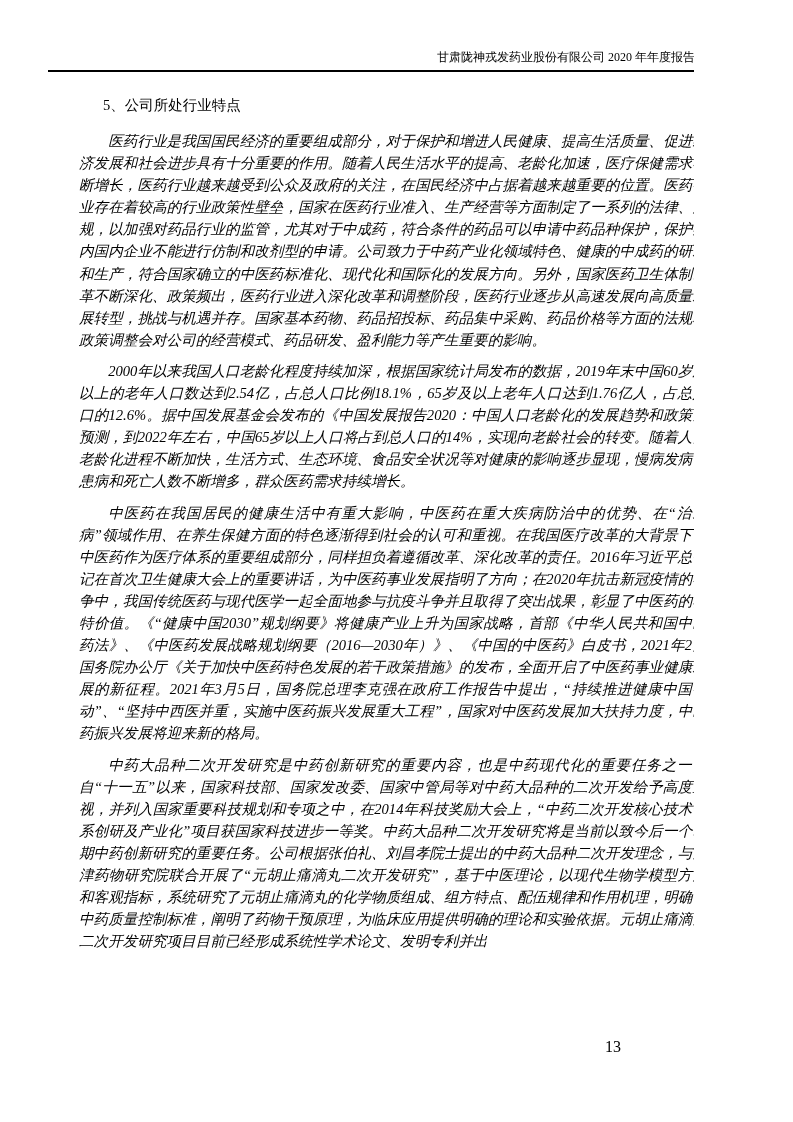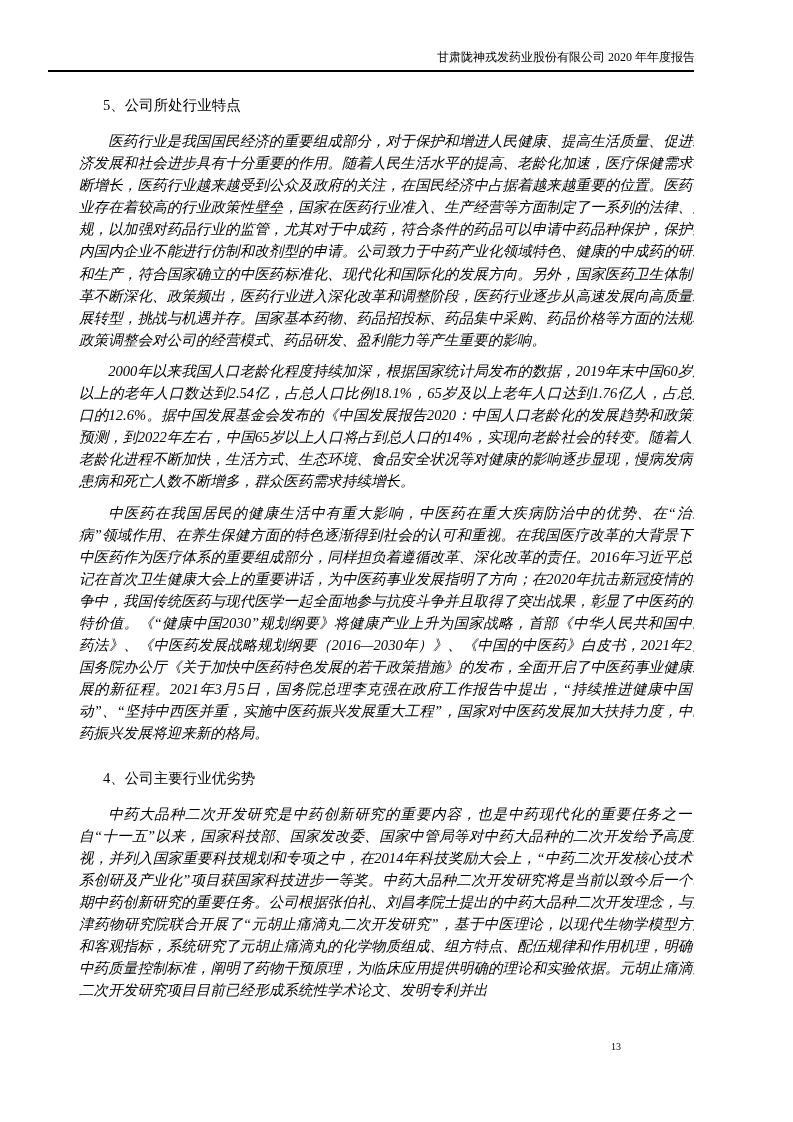--- a/index.html
+++ b/index.html
@@ -48,21 +48,21 @@
     text-align: justify;
     text-indent: 2em;
     margin: 0 12px 9px 0;
     word-break: break-all;
     font-style: italic;
   }
   .page-number {
     position: absolute;
     top: 1040px;
     right: 73px;
-    font-size: 10px;
+    font-size: 16px;
     line-height: 14px;
   }
 </style>
 </head>
 <body>
 
 <div class="page">
 
   <div class="header">
     <span>甘肃陇神戎发药业股份有限公司 2020 年年度报告全文</span>
@@ -71,21 +71,20 @@
   <div class="content">
 
     <h2 class="sec-heading">5、公司所处行业特点</h2>
 
     <p class="para">医药行业是我国国民经济的重要组成部分，对于保护和增进人民健康、提高生活质量、促进经济发展和社会进步具有十分重要的作用。随着人民生活水平的提高、老龄化加速，医疗保健需求不断增长，医药行业越来越受到公众及政府的关注，在国民经济中占据着越来越重要的位置。医药行业存在着较高的行业政策性壁垒，国家在医药行业准入、生产经营等方面制定了一系列的法律、法规，以加强对药品行业的监管，尤其对于中成药，符合条件的药品可以申请中药品种保护，保护期内国内企业不能进行仿制和改剂型的申请。公司致力于中药产业化领域特色、健康的中成药的研发和生产，符合国家确立的中医药标准化、现代化和国际化的发展方向。另外，国家医药卫生体制改革不断深化、政策频出，医药行业进入深化改革和调整阶段，医药行业逐步从高速发展向高质量发展转型，挑战与机遇并存。国家基本药物、药品招投标、药品集中采购、药品价格等方面的法规和政策调整会对公司的经营模式、药品研发、盈利能力等产生重要的影响。</p>
 
     <p class="para">2000年以来我国人口老龄化程度持续加深，根据国家统计局发布的数据，2019年末中国60岁及以上的老年人口数达到2.54亿，占总人口比例18.1%，65岁及以上老年人口达到1.76亿人，占总人口的12.6%。据中国发展基金会发布的《中国发展报告2020：中国人口老龄化的发展趋势和政策》预测，到2022年左右，中国65岁以上人口将占到总人口的14%，实现向老龄社会的转变。随着人口老龄化进程不断加快，生活方式、生态环境、食品安全状况等对健康的影响逐步显现，慢病发病、患病和死亡人数不断增多，群众医药需求持续增长。</p>
 
     <p class="para">中医药在我国居民的健康生活中有重大影响，中医药在重大疾病防治中的优势、在“治未病”领域作用、在养生保健方面的特色逐渐得到社会的认可和重视。在我国医疗改革的大背景下，中医药作为医疗体系的重要组成部分，同样担负着遵循改革、深化改革的责任。2016年习近平总书记在首次卫生健康大会上的重要讲话，为中医药事业发展指明了方向；在2020年抗击新冠疫情的斗争中，我国传统医药与现代医学一起全面地参与抗疫斗争并且取得了突出战果，彰显了中医药的独特价值。《“健康中国2030”规划纲要》将健康产业上升为国家战略，首部《中华人民共和国中医药法》、《中医药发展战略规划纲要（2016—2030年）》、《中国的中医药》白皮书，2021年2月国务院办公厅《关于加快中医药特色发展的若干政策措施》的发布，全面开启了中医药事业健康发展的新征程。2021年3月5日，国务院总理李克强在政府工作报告中提出，“持续推进健康中国行动”、“坚持中西医并重，实施中医药振兴发展重大工程”，国家对中医药发展加大扶持力度，中医药振兴发展将迎来新的格局。</p>
 
-    <h2 class="sec-heading">4、公司主要行业优劣势</h2>
 
 
     <p class="para">中药大品种二次开发研究是中药创新研究的重要内容，也是中药现代化的重要任务之一，自“十一五”以来，国家科技部、国家发改委、国家中管局等对中药大品种的二次开发给予高度重视，并列入国家重要科技规划和专项之中，在2014年科技奖励大会上，“中药二次开发核心技术体系创研及产业化”项目获国家科技进步一等奖。中药大品种二次开发研究将是当前以致今后一个时期中药创新研究的重要任务。公司根据张伯礼、刘昌孝院士提出的中药大品种二次开发理念，与天津药物研究院联合开展了“元胡止痛滴丸二次开发研究”，基于中医理论，以现代生物学模型方法和客观指标，系统研究了元胡止痛滴丸的化学物质组成、组方特点、配伍规律和作用机理，明确了中药质量控制标准，阐明了药物干预原理，为临床应用提供明确的理论和实验依据。元胡止痛滴丸二次开发研究项目目前已经形成系统性学术论文、发明专利并出</p>
 
   </div>
 
   <div class="page-number">13</div>
 
 </div>
 

